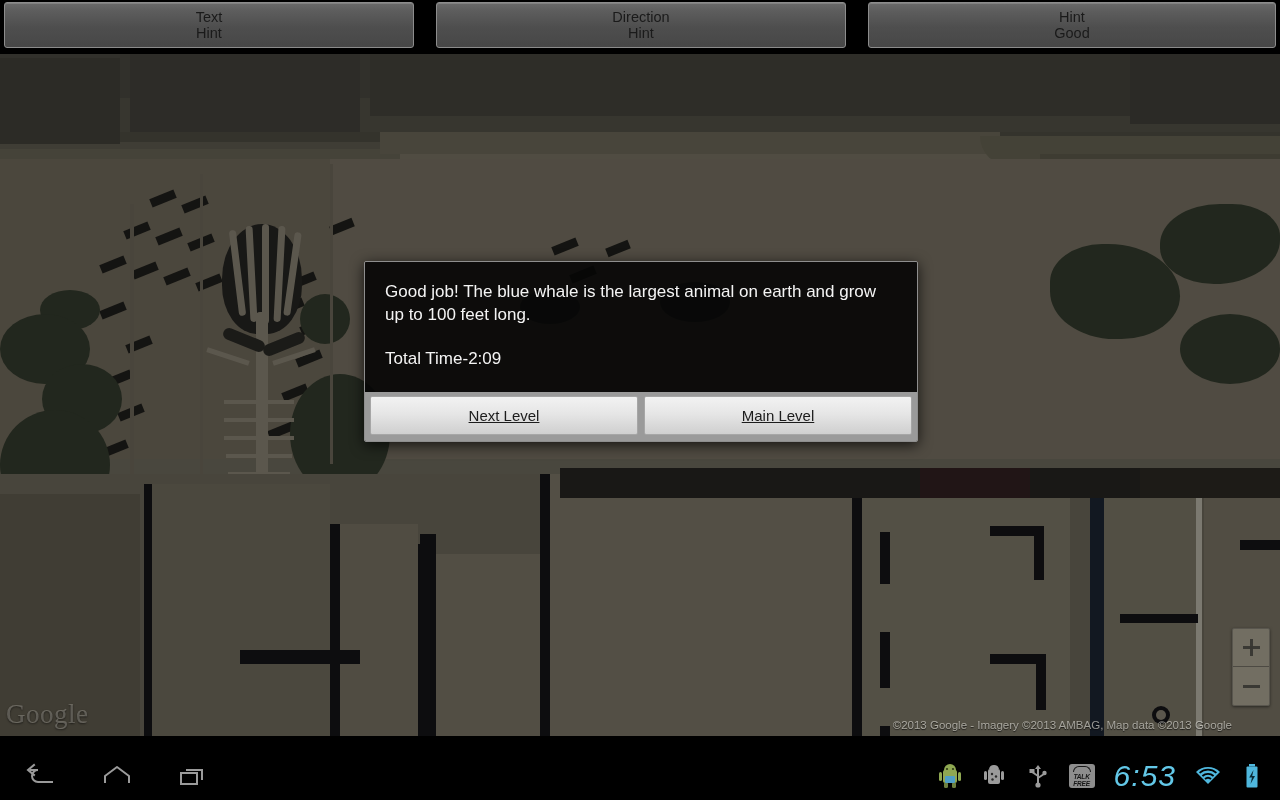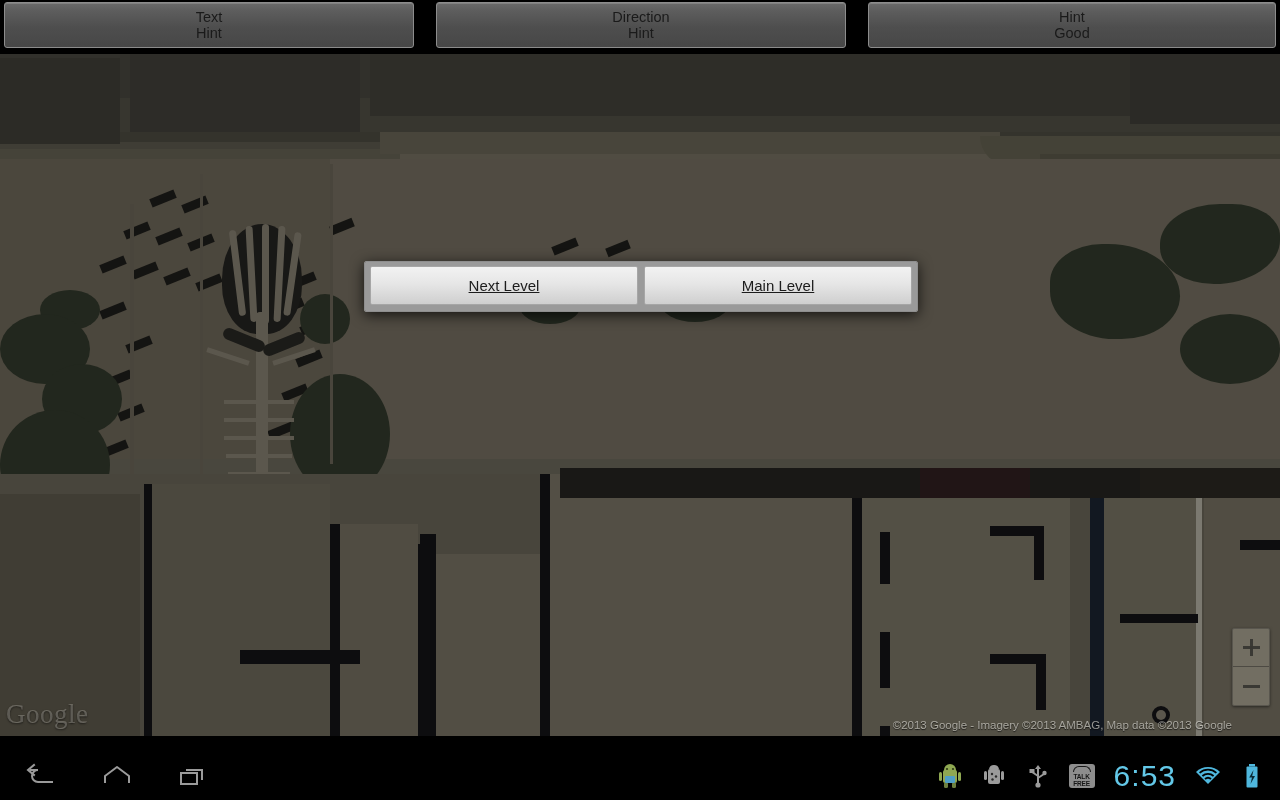--- a/index.html
+++ b/index.html
@@ -141,21 +141,21 @@
   }
 
   
   #nav-bar {
     position: absolute; left: 0; bottom: 0; width: 1280px; height: 48px;
     background: #000;
     display: flex; align-items: center;
   }
   #nav-left { display: flex; align-items: center; gap: 42px; margin-left: 24px; }
   .nav-icon { width: 34px; height: 30px; cursor: pointer; display:flex; align-items:center; justify-content:center; }
-  #nav-right { margin-left: auto; display: flex; align-items: center; gap: 16px; margin-right: 14px; }
+  #nav-right { margin-left: auto; display: flex; align-items: center; gap: 16px; margin-right: 14px; font-style: italic; }
   .sys-icon { width: 28px; height: 30px; display: flex; align-items: center; justify-content: center; }
   #sys-clock {
     color: #63c8e8; font-size: 30px; letter-spacing: 1px;
     font-family: "Liberation Sans", sans-serif; line-height: 30px;
     padding: 0 2px;
   }
   .talk-free {
     width: 26px; height: 24px; background: #8d8d8d; border-radius: 3px;
     display:flex; flex-direction:column; align-items:center; justify-content:flex-end;
     position: relative; padding-bottom: 1px;
@@ -331,20 +331,24 @@
             <span class="zoom-glyph-v"></span>
         </span>
       </div>
       <div class="zoom-btn" id="zoom-out">
         <span class="zoom-glyph-h"></span>
       </div>
     </div>
   </div>
 
   <div id="dialog">
+    <div id="dialog-body">
+      <div id="dialog-message">Good job!  The blue whale is the largest animal on earth and grow up to 100 feet long.</div>
+      <div id="dialog-total-time">Total Time-2:09</div>
+    </div>
     <div id="dialog-footer">
       <div class="dlg-btn">Next Level</div>
       <div class="dlg-btn">Main Level</div>
     </div>
   </div>
 
   <div id="nav-bar">
     <div id="nav-left">
       <div class="nav-icon">
         <svg width="32" height="26" viewBox="0 0 32 26">

